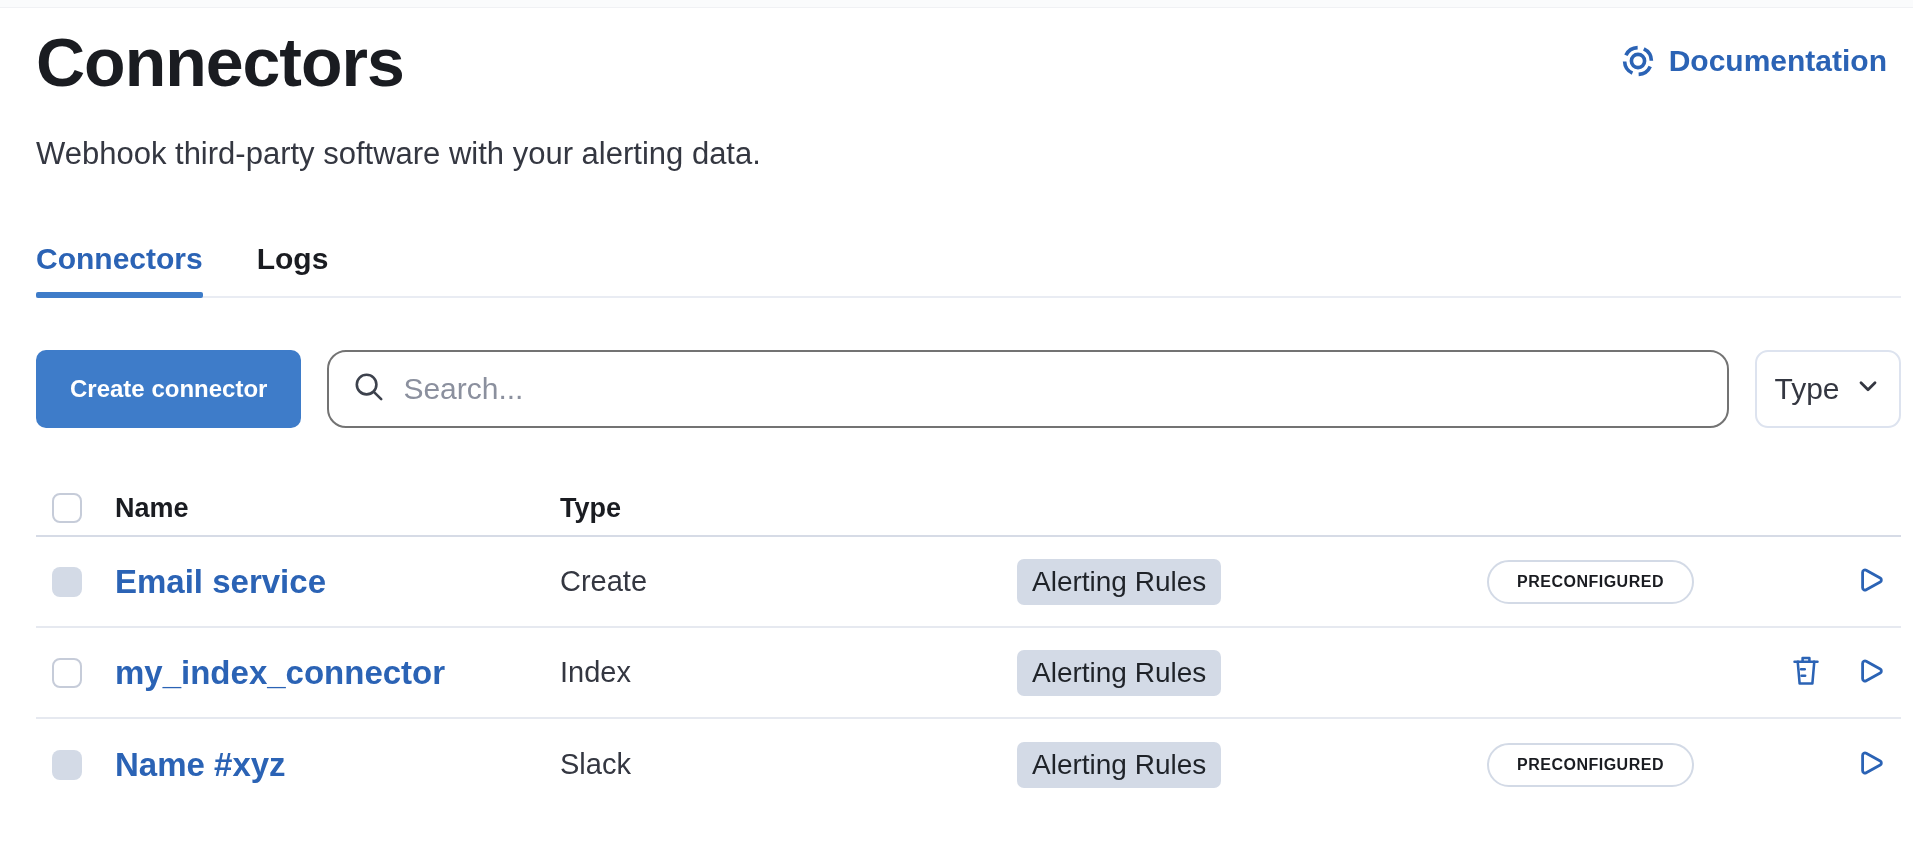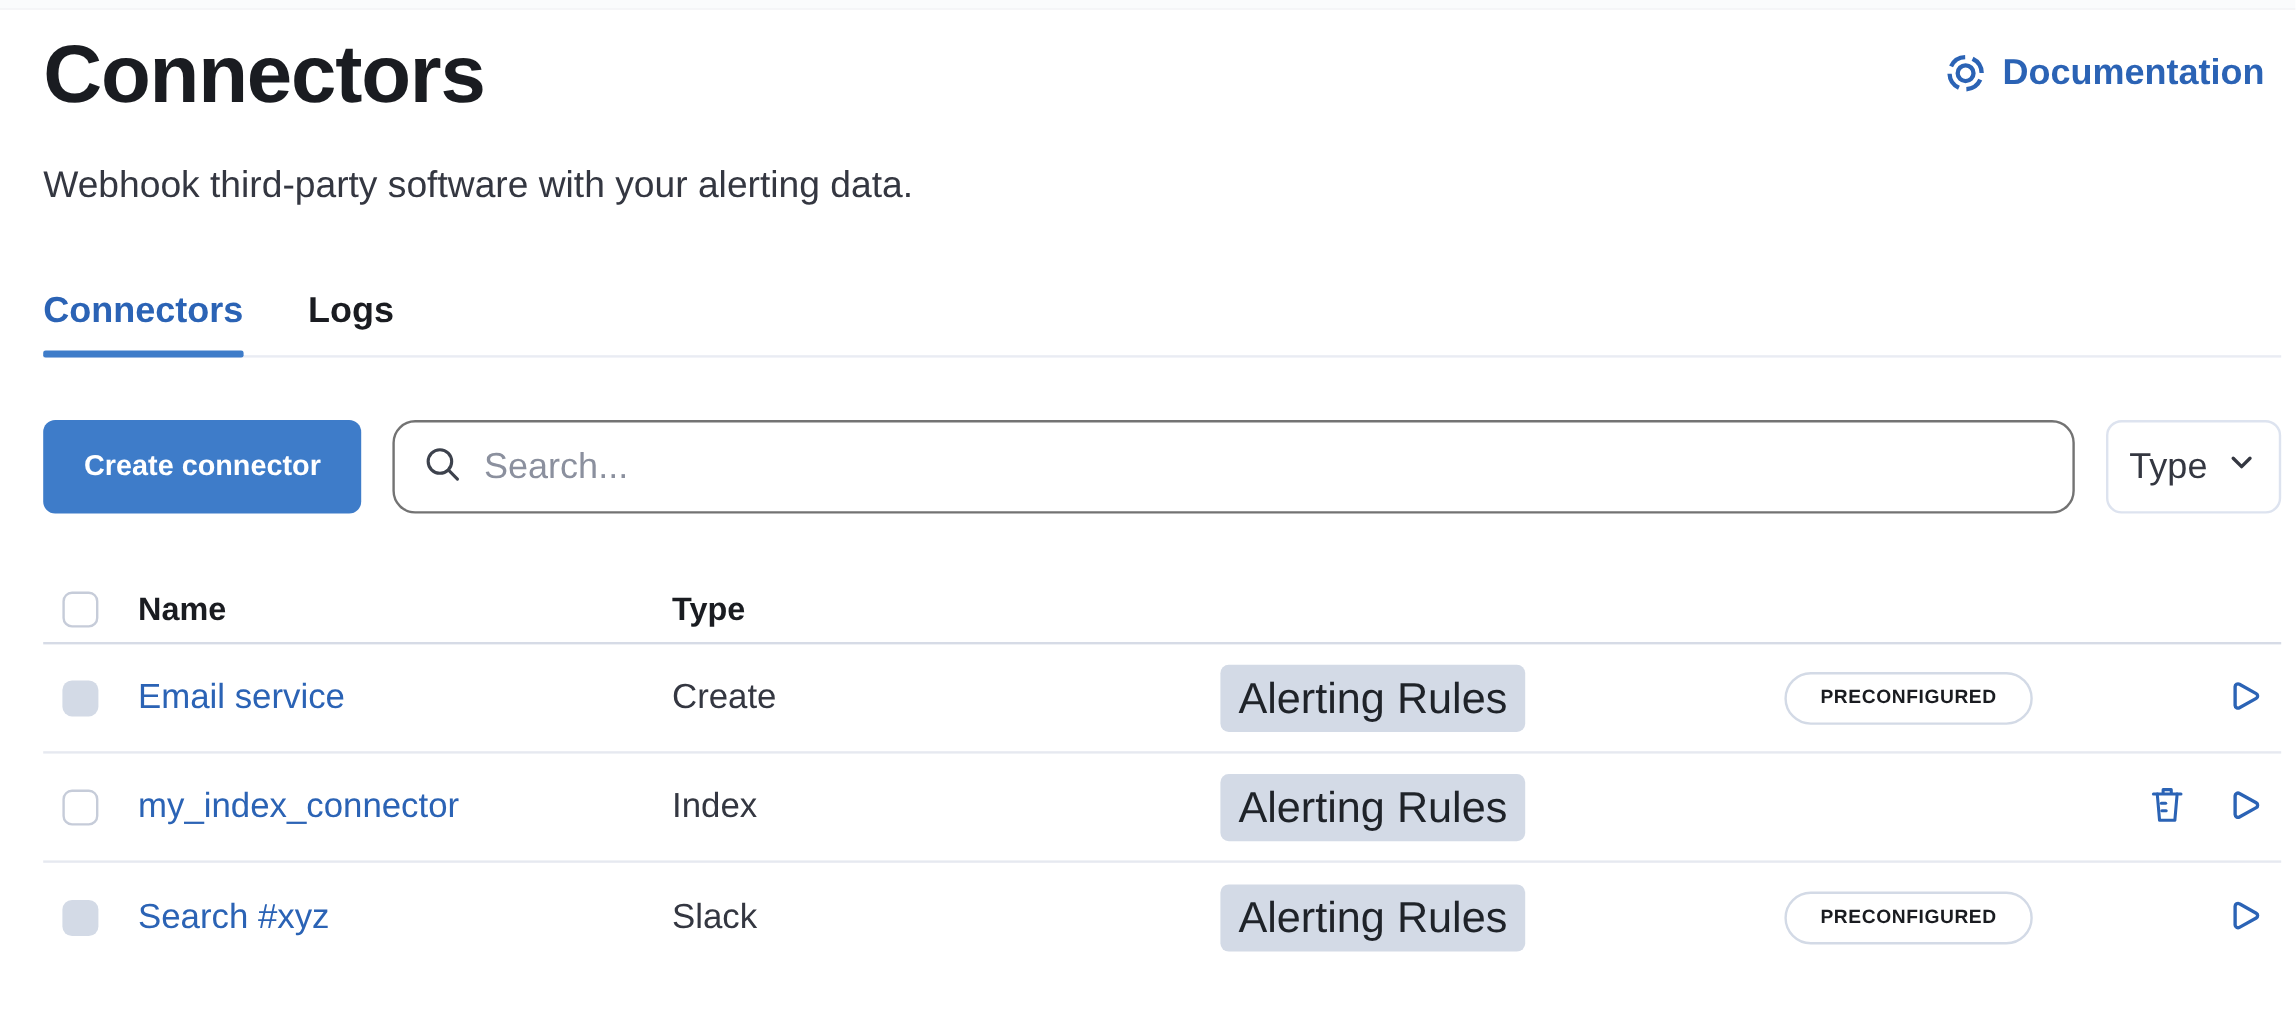--- a/index.html
+++ b/index.html
@@ -46,23 +46,23 @@
     grid-template-columns: 79px 445px 457px 1fr 284px 70px 60px; align-items: center; }
   .thead { height: 56px; border-bottom: 2px solid #d6dbe6; }
   .trow { height: 91px; border-bottom: 2px solid #e6e9f0; }
   .trow:last-child { border-bottom: none; }
   .th { font-size: 27px; font-weight: 700; color: #1a1c21; }
   .cell { display: flex; align-items: center; }
   .cb-cell { padding-left: 16px; }
   .checkbox { width: 30px; height: 30px; border-radius: 8px; background: #fff;
     border: 2px solid #c6ccd9; cursor: pointer; }
   .checkbox.disabled { background: #d3dae6; border: none; cursor: default; }
-  .link { color: #2b63b5; font-size: 29px; font-weight: 400; text-decoration: none; cursor: pointer; }
+  .link { color: #2b63b5; font-size: 33px; font-weight: 700; text-decoration: none; cursor: pointer; }
   .type-text { font-size: 29px; color: #343741; }
-  .badge { background: #d3dae6; color: #1f2329; font-size: 36px; font-weight: 500;
+  .badge { background: #d3dae6; color: #1f2329; font-size: 28px; font-weight: 500;
     padding: 7px 15px; border-radius: 7px; }
   .pill { background: #fff; border: 2px solid #d3dae6; border-radius: 30px; color: #1a1c21;
     font-size: 16px; font-weight: 700; letter-spacing: 0.5px; padding: 11px 28px; white-space: nowrap; }
   .icon-btn { background: none; border: none; cursor: pointer; padding: 0; display: flex; align-items: center; }
   .cell.center { justify-content: center; }
 </style>
 </head>
 <body>
 
 <div class="top-strip"></div>
@@ -186,21 +186,21 @@
         </span>
       </button>
     </div>
   </div>
 
   <div class="trow">
     <div class="cell cb-cell">
       <span class="checkbox disabled"></span>
     </div>
     <div class="cell">
-      <a class="link">Search #xyz</a>
+      <a class="link">Name #xyz</a>
     </div>
     <div class="cell type-text">Slack</div>
     <div class="cell">
       <span class="badge">Alerting Rules</span>
     </div>
     <div class="cell">
       <span class="pill">PRECONFIGURED</span>
     </div>
     <div class="cell center">
       

